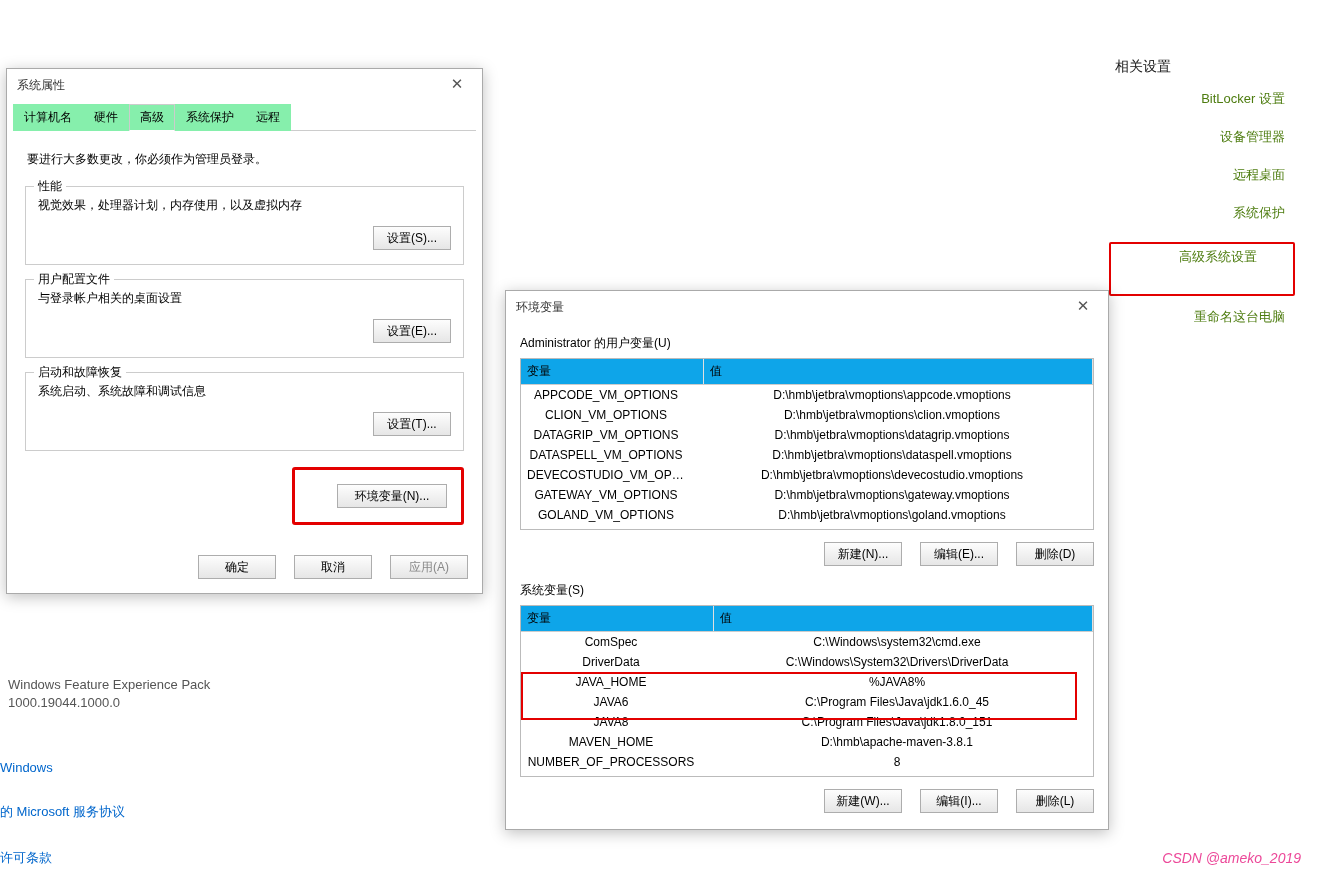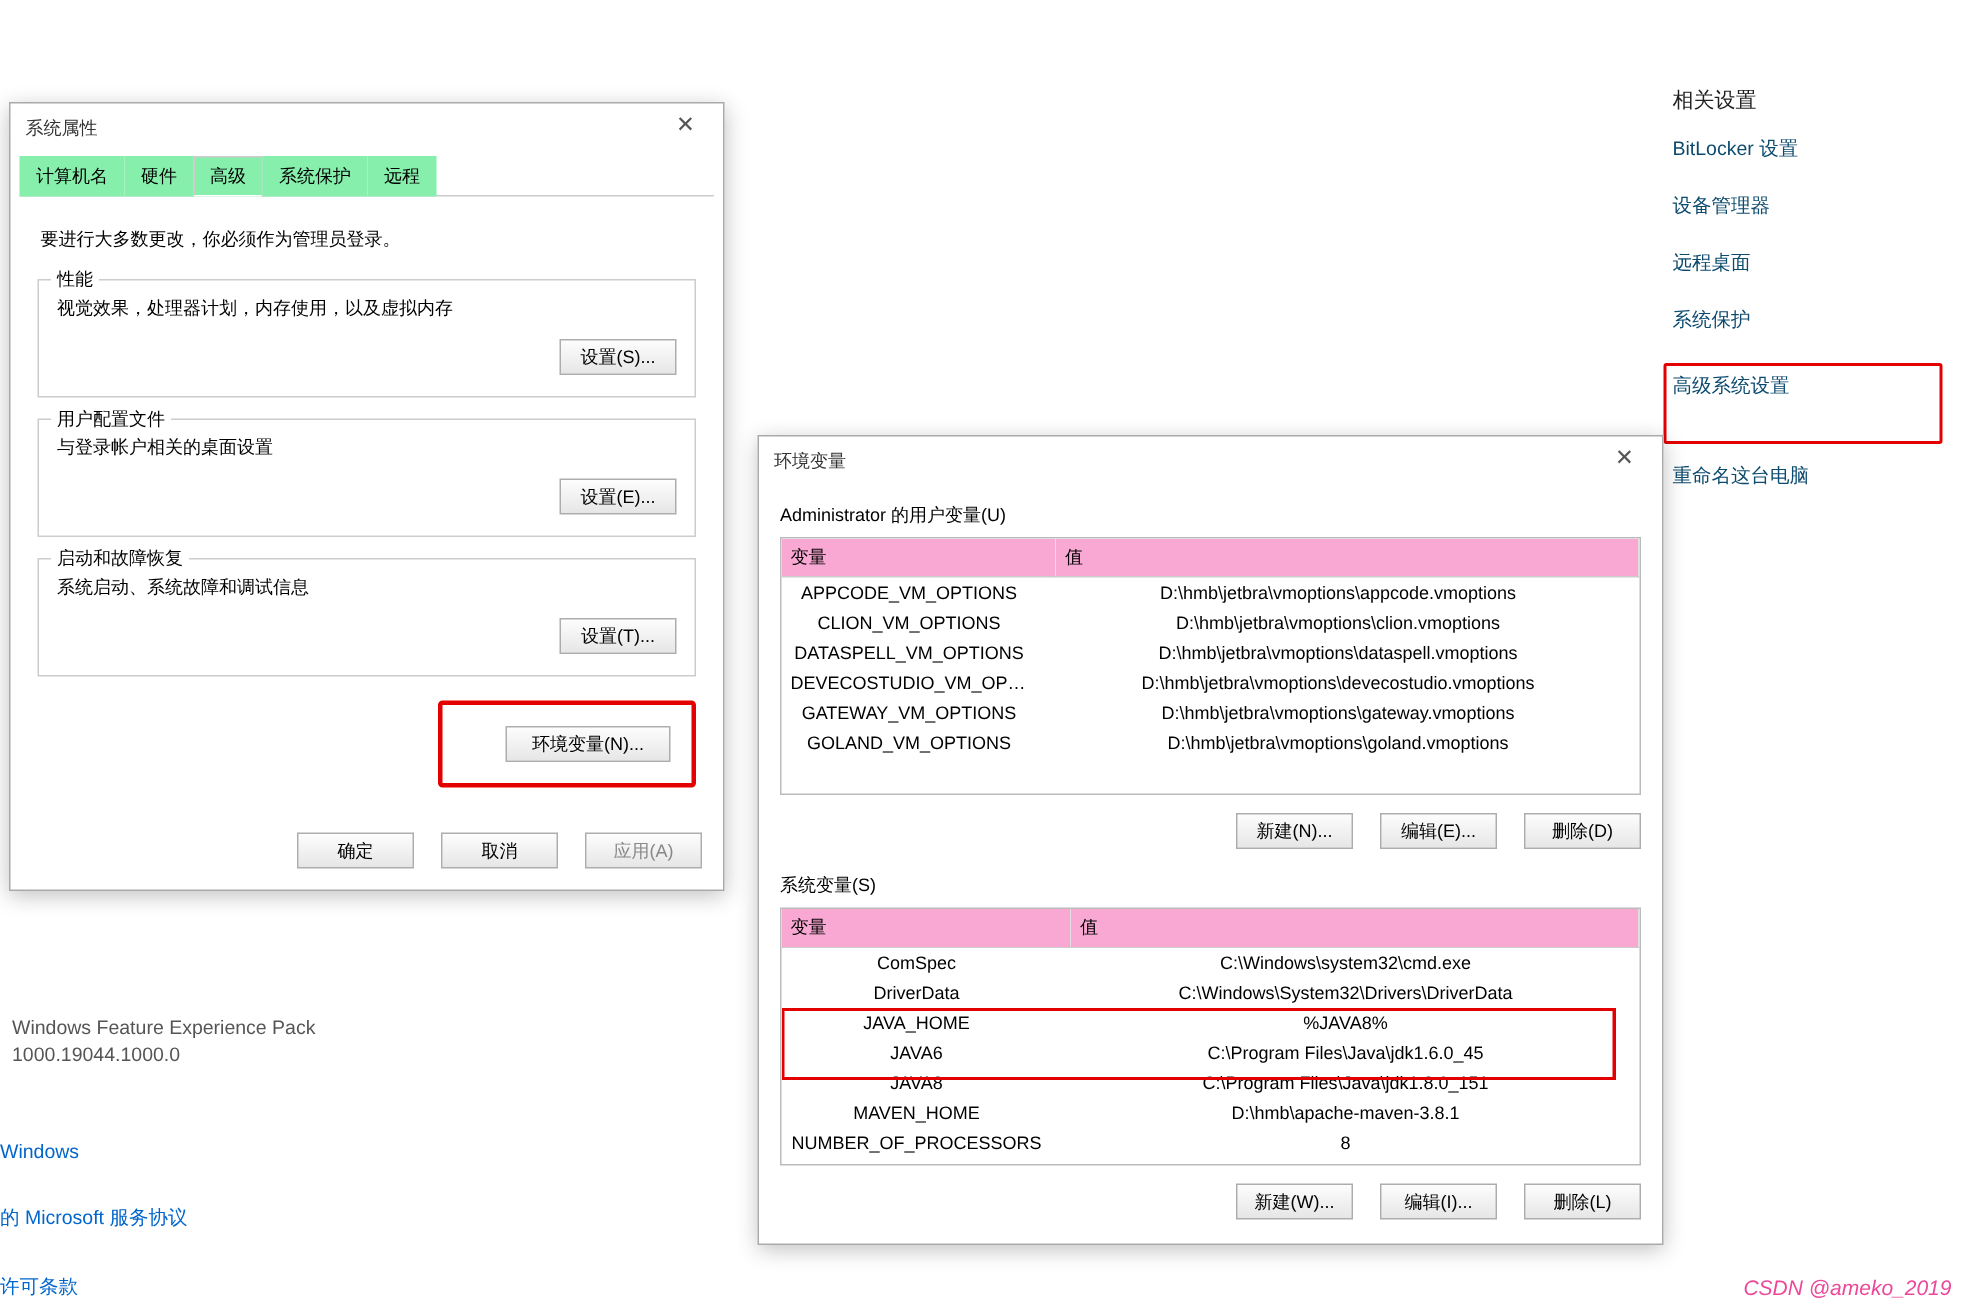--- a/index.html
+++ b/index.html
@@ -10,22 +10,22 @@
   position:relative; overflow:hidden;
 }
 
 .right-links {
   position:absolute; left:1115px; top:58px; width:170px;
 }
 .right-links .heading {
   font-size:14px; color:#202020; margin-bottom:14px;
 }
 .right-links a {
-  display:block; color:#0c4a6e; font-size:13px;
-  text-decoration:none; margin-bottom:20px; cursor:pointer;
+  display:block; color:#4d7c0f; font-size:13px;
+  text-decoration:none; margin-bottom:20px; cursor:pointer;text-align:right;
 }
 .red-box-a {
   border:2px solid #e30000; border-radius:2px;
   padding:4px 36px 8px 4px; margin-left:-6px; margin-right:-10px;
 }
 
 .feat-pack { position:absolute; left:8px; top:676px; color:#555; font-size:13px; line-height:18px;}
 .bottom-links { position:absolute; left:0; top:760px; font-size:13px;}
 .bottom-links a { display:block; color:#0066cc; text-decoration:none; margin-bottom:28px;}
 
@@ -76,21 +76,21 @@
 
 .envvar { left:505px; top:290px; width:602px; }
 .envvar .section-label { margin:14px 14px 6px 14px; }
 .envvar .table-wrap {
   margin:0 14px; border:1px solid #bbb; height:170px; overflow:hidden; position:relative;
 }
 .envvar table { width:100%; border-collapse:collapse; table-layout:fixed;}
 .envvar th {
   text-align:left; font-weight:normal; padding:4px 6px;
   border-bottom:1px solid #ccc; border-right:1px solid #e0e0e0;
-  background:#f9a8d4; position:sticky; top:0;
+  background:#0ea5e9; position:sticky; top:0;
 }
 .envvar td {
   padding:3px 6px; white-space:nowrap; overflow:hidden; text-overflow:ellipsis;
 }
 .envvar .scroll-inner { height:148px; overflow-y:scroll; overflow-x:hidden;text-align:center;}
 .envvar .btnrow {
   display:flex; justify-content:flex-end; gap:10px; margin:12px 14px 16px 14px;
 }
 .sys-red-overlay {
   position:absolute; border:2px solid #e30000; pointer-events:none;
@@ -201,20 +201,24 @@
           <tbody>
             <tr>
               <td>APPCODE_VM_OPTIONS</td>
               <td>D:\hmb\jetbra\vmoptions\appcode.vmoptions</td>
             </tr>
             <tr>
               <td>CLION_VM_OPTIONS</td>
               <td>D:\hmb\jetbra\vmoptions\clion.vmoptions</td>
             </tr>
             <tr>
+              <td>DATAGRIP_VM_OPTIONS</td>
+              <td>D:\hmb\jetbra\vmoptions\datagrip.vmoptions</td>
+            </tr>
+            <tr>
               <td>DATASPELL_VM_OPTIONS</td>
               <td>D:\hmb\jetbra\vmoptions\dataspell.vmoptions</td>
             </tr>
             <tr>
               <td>DEVECOSTUDIO_VM_OPT...</td>
               <td>D:\hmb\jetbra\vmoptions\devecostudio.vmoptions</td>
             </tr>
             <tr>
               <td>GATEWAY_VM_OPTIONS</td>
               <td>D:\hmb\jetbra\vmoptions\gateway.vmoptions</td>

